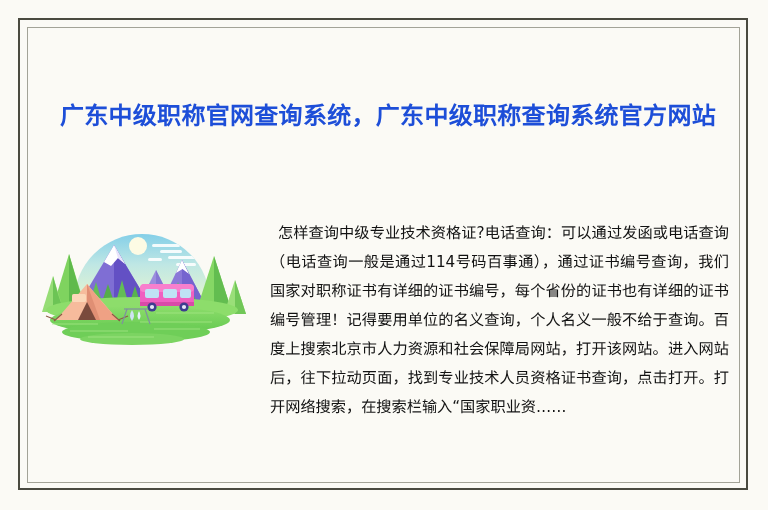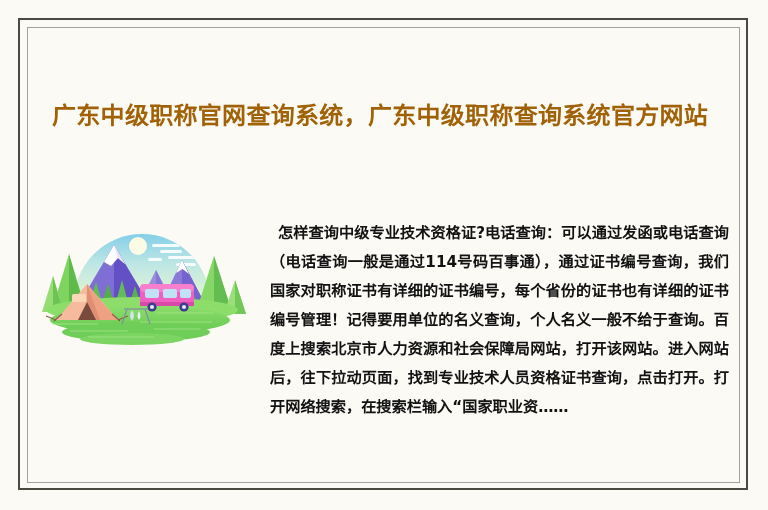--- a/index.html
+++ b/index.html
@@ -44,25 +44,25 @@
     box-sizing: border-box;
     pointer-events: none;
   }
 
   
   .title {
     position: absolute;
     left: 52px;
     top: 83px;
     width: 664px;
-    text-align: left;
+    text-align: right;
     font-size: 24px;
     line-height: 35px;
     font-weight: 700;
-    color: #a16207;
+    color: #1d4ed8;
     letter-spacing: 0.3px;
     font-family: "DejaVu Sans", "Liberation Sans", sans-serif;
   }
 
   
   .content {
     position: absolute;
     left: 0;
     top: 190px;
     width: 768px;
@@ -80,21 +80,21 @@
   .illus-wrap svg { display: block; }
 
   
   .body-text {
     position: absolute;
     left: 270px;
     top: 14px;
     width: 459px;
     font-size: 15.2px;
     line-height: 29px;
-    font-weight: 700;
+    font-weight: 400;
     color: #121212;
     text-align: justify;
     text-justify: inter-character;
     text-indent: 8px;
     font-family: "DejaVu Sans", "Liberation Sans", sans-serif;
     word-break: break-all;
   }
 </style>
 </head>
 <body>

